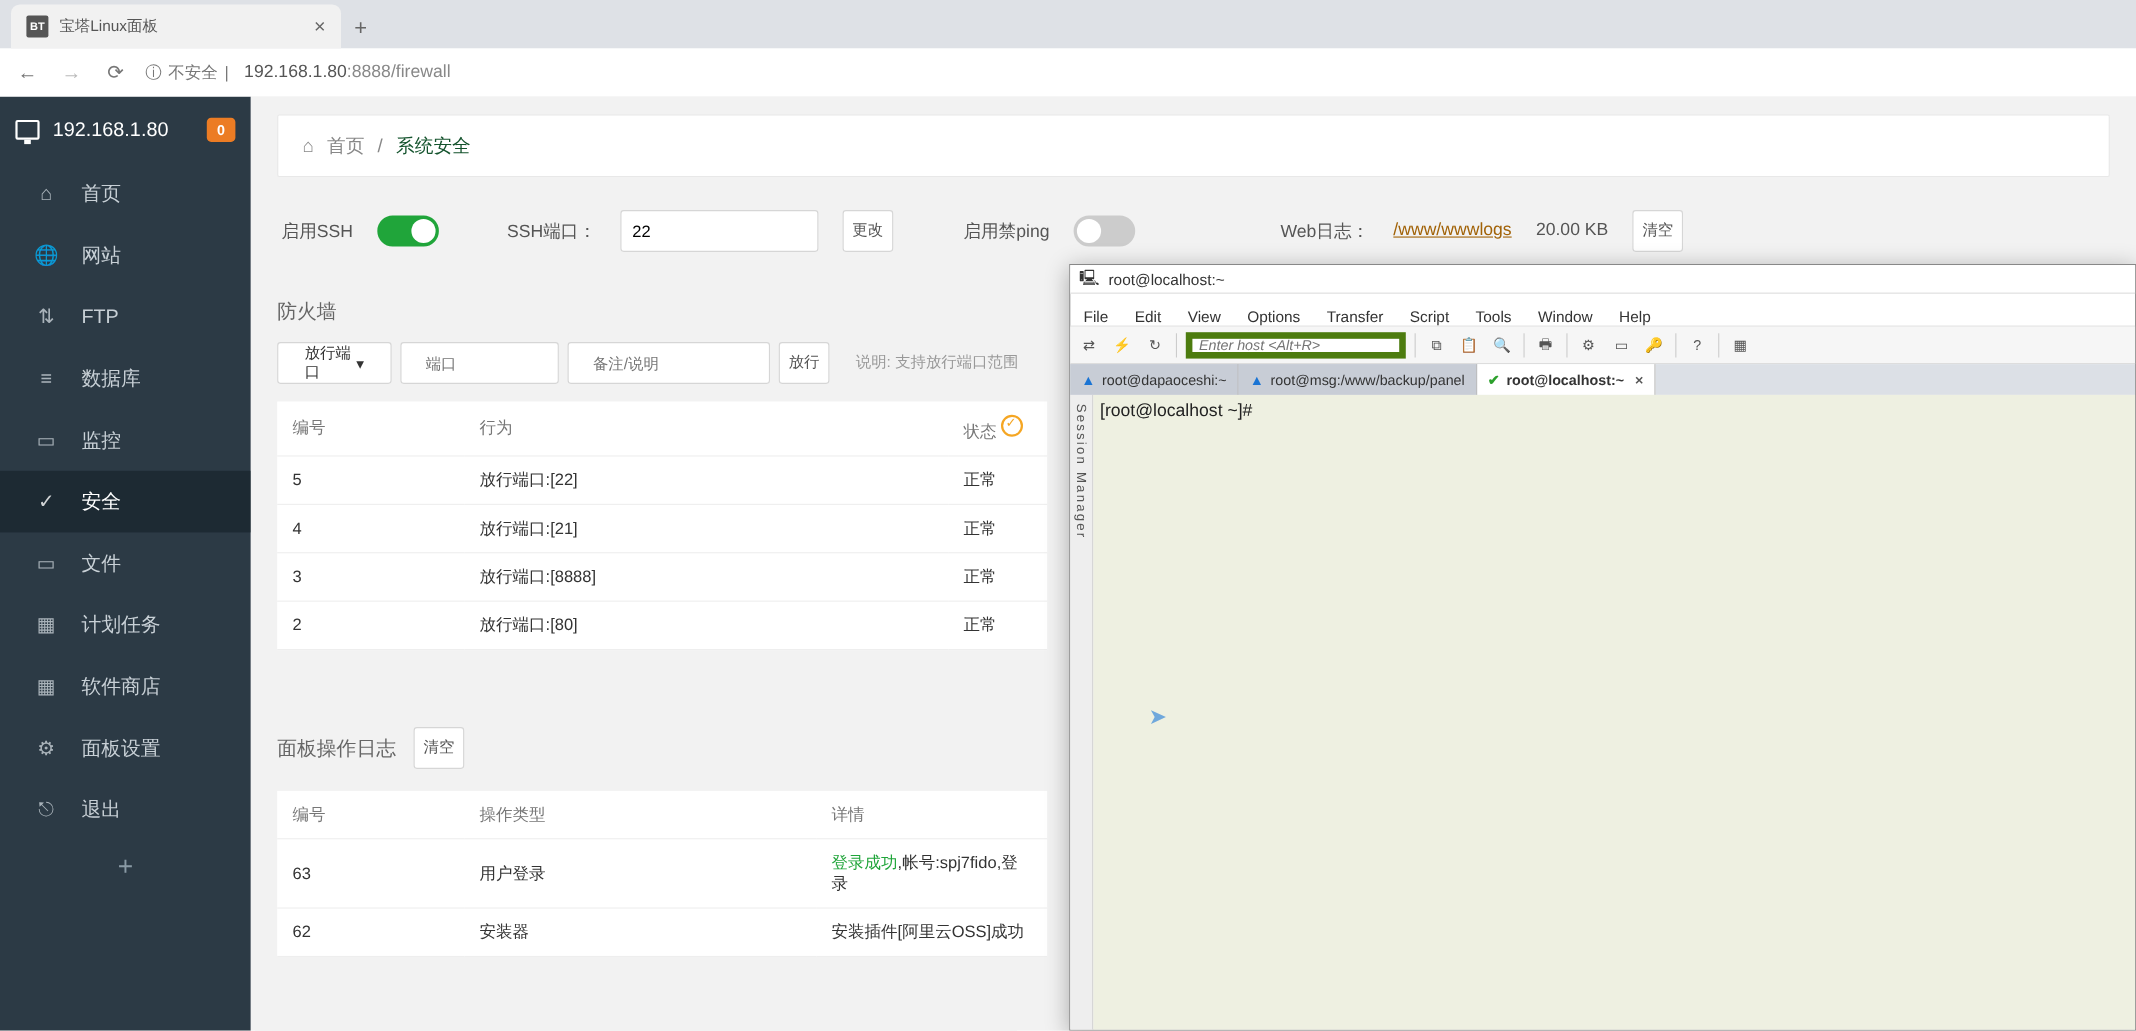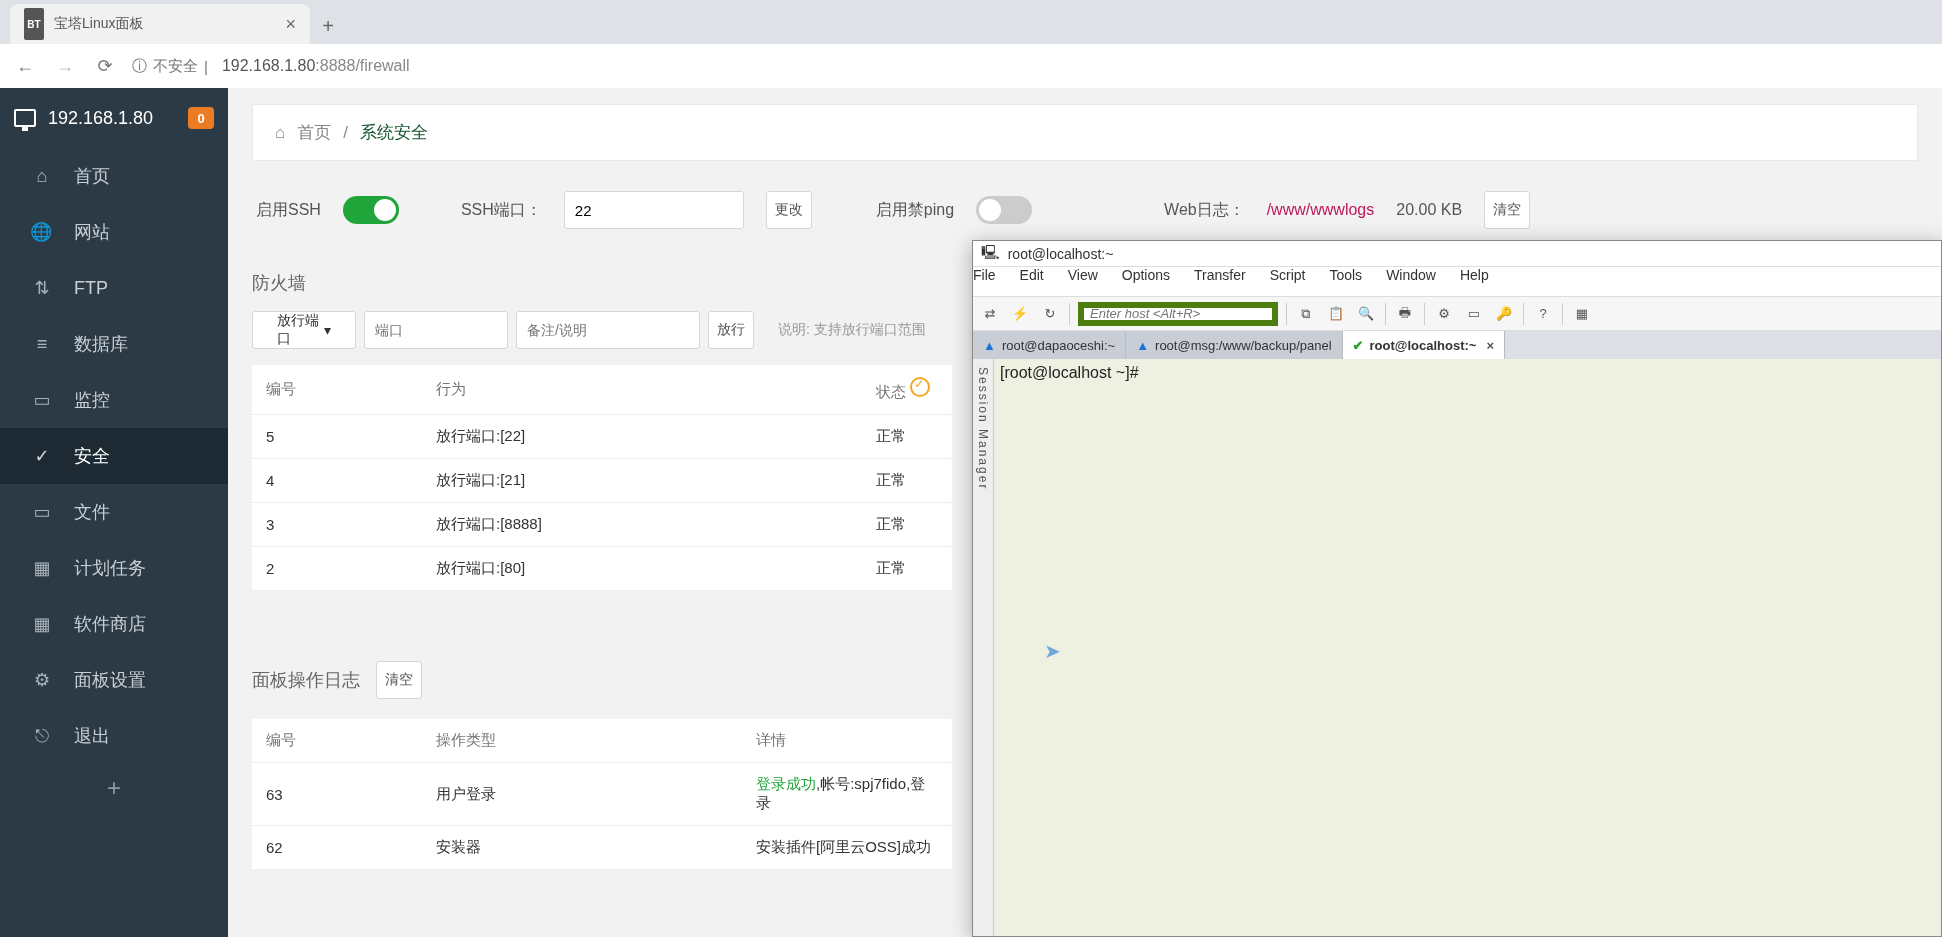--- a/index.html
+++ b/index.html
@@ -2,21 +2,21 @@
 <html><head>
 <meta charset="utf-8">
 <style>
 *{margin:0;padding:0;box-sizing:border-box;font-family:"Microsoft YaHei","PingFang SC",Arial,sans-serif}
 body{background:#fff;color:#333;font-size:13px;overflow:hidden;width:1942px;height:937px;position:relative}
 
 
 .browser-chrome{width:100%;height:88px;background:#f1f1f1;border-bottom:1px solid #d0d0d0}
 .tab-bar{height:44px;display:flex;align-items:flex-end;padding-left:10px;background:#dee1e6}
 .browser-tab{width:300px;height:40px;background:#f1f1f1;border-radius:8px 8px 0 0;display:flex;align-items:center;padding:0 14px;gap:10px;font-size:14px;color:#555}
-.favicon{width:20px;height:32px;background:#555;color:#fff;display:flex;align-items:center;justify-content:center;font-size:10px;border-radius:2px;font-weight:700}
+.favicon{width:20px;height:20px;background:#555;color:#fff;display:flex;align-items:center;justify-content:center;font-size:10px;border-radius:2px;font-weight:700}
 .tab-close{margin-left:auto;color:#666;font-size:18px;cursor:pointer}
 .new-tab{width:36px;height:36px;display:flex;align-items:center;justify-content:center;font-size:20px;color:#666;cursor:pointer}
 .addr-bar{height:44px;display:flex;align-items:center;padding:0 12px;gap:14px;background:#fff}
 .nav-btn{width:26px;height:26px;display:flex;align-items:center;justify-content:center;color:#777;font-size:18px;cursor:pointer}
 .nav-btn.disabled{color:#bbb}
 .insecure{color:#777;font-size:15px;display:flex;align-items:center;gap:6px}
 .url{color:#555;font-size:16px}
 .url .port{color:#888}
 
 
@@ -36,40 +36,40 @@
 .crumb .home{color:#888}
 .crumb .cur{color:#14532d}
 
 .row1{display:flex;align-items:center;gap:22px;margin-top:30px;padding:0 4px;font-size:16px;color:#555}
 .switch{width:56px;height:28px;background:#20a53a;border-radius:14px;position:relative;cursor:pointer}
 .switch::after{content:"";position:absolute;right:3px;top:3px;width:22px;height:22px;background:#fff;border-radius:50%}
 .switch.off{background:#ccc}
 .switch.off::after{right:auto;left:3px}
 .txt-in{width:180px;height:38px;border:1px solid #d6d6d6;border-radius:3px;padding:0 10px;font-size:15px}
 .btn{height:38px;padding:0 8px;border:1px solid #d6d6d6;background:#fff;border-radius:3px;font-size:14px;color:#555;cursor:pointer;display:inline-flex;align-items:center}
-.weblog .path{color:#be185d;}
+.weblog .path{color:#a16207;text-decoration:underline}
 
 .sect-title{margin-top:42px;font-size:18px;color:#666}
 .filter-row{margin-top:16px;display:flex;gap:8px;align-items:center}
 .sel{width:104px;height:38px;border:1px solid #d6d6d6;border-radius:3px;display:flex;align-items:center;justify-content:space-between;padding:0 24px;font-size:14px;cursor:pointer;background:#fff}
-.inp{height:38px;border:1px solid #d6d6d6;border-radius:3px;padding:0 10px;font-size:14px;background:#fff}
+.inp{height:38px;border:1px solid #d6d6d6;border-radius:3px;padding:0 22px;font-size:14px;background:#fff}
 .hint{color:#999;font-size:14px;margin-left:16px}
 
 .tbl{margin-top:16px;width:100%;border-collapse:collapse;background:#fff}
 .tbl th,.tbl td{text-align:left;padding:12px 14px;font-size:15px;font-weight:400;border-bottom:1px solid #eee}
 .tbl th{color:#777}
 .ok-badge{width:20px;height:20px;border:2px solid #f5a623;border-radius:50%;display:inline-block;position:relative}
 .ok-badge::after{content:"✓";position:absolute;left:2px;top:-2px;color:#f5a623;font-size:12px}
 
 .succ{color:#20a53a}
 
 
 .term-win{position:absolute;left:972px;top:240px;width:970px;height:697px;background:#fff;border:1px solid #888;box-shadow:0 4px 20px rgba(0,0,0,.3);display:flex;flex-direction:column}
 .term-title{height:26px;background:#fff;display:flex;align-items:center;padding:0 8px;gap:8px;font-size:14px;border-bottom:1px solid #ddd}
-.term-menu{height:30px;display:flex;align-items:flex-start;padding:0 0;gap:24px;font-size:14px;border-bottom:1px solid #ddd}
+.term-menu{height:30px;display:flex;align-items:flex-end;padding:0 12px;gap:24px;font-size:14px;border-bottom:1px solid #ddd}
 .term-menu span{cursor:pointer}
 .term-tbar{height:34px;display:flex;align-items:center;padding:0 6px;gap:8px;border-bottom:1px solid #ddd;background:#f6f6f6}
 .tb-ic{width:22px;height:22px;display:flex;align-items:center;justify-content:center;color:#555;cursor:pointer}
 .tb-sep{width:1px;height:22px;background:#ccc}
 .host-inp{width:200px;height:24px;border:6px solid #4d7c0f;padding:0 6px;color:#888;font-style:italic;font-size:13px}
 .term-tabs{height:28px;display:flex;align-items:stretch;background:#dce0e6;font-size:13px}
 .ttab{display:flex;align-items:center;padding:0 10px;gap:6px;border-right:1px solid #bbb;cursor:pointer;background:#c8cdd6}
 .ttab.active{background:#fff;font-weight:700}
 .ttab .warn{color:#1a74d4}
 .ttab .okic{color:#2ca02c}

